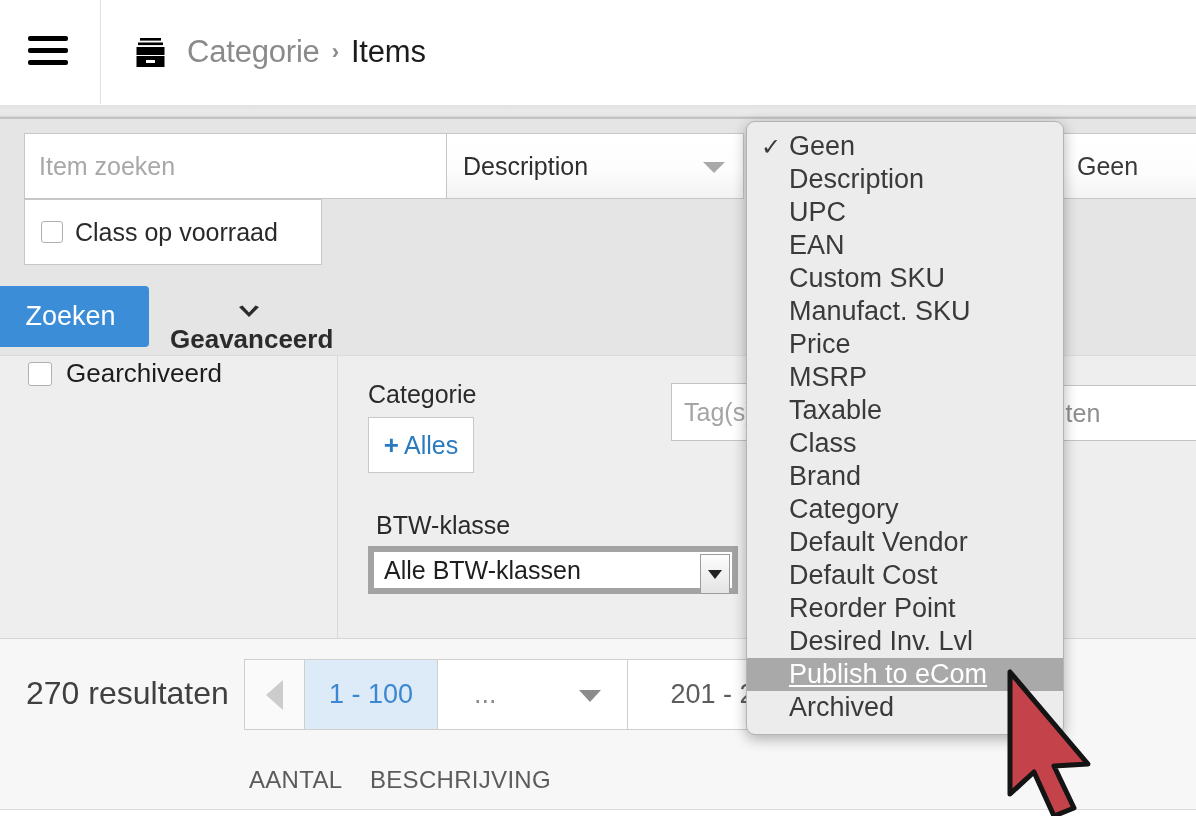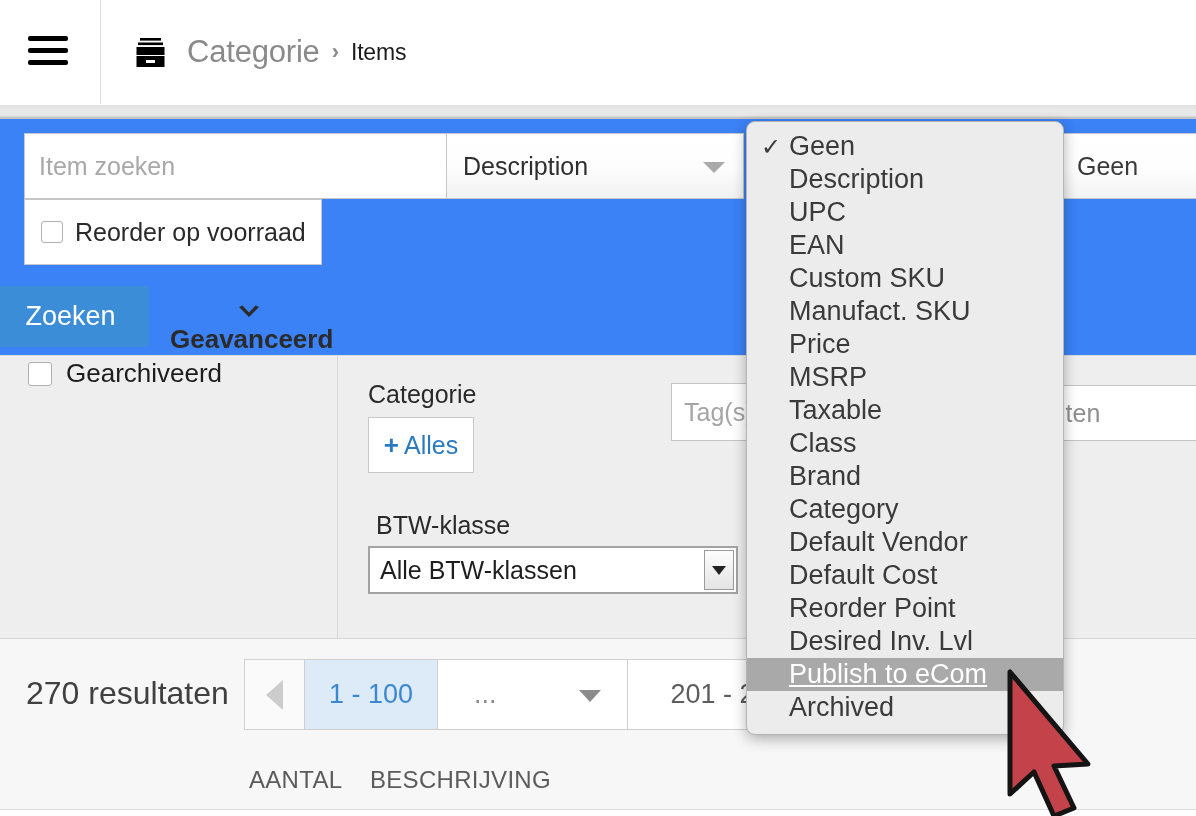--- a/index.html
+++ b/index.html
@@ -74,41 +74,41 @@
     font-weight: 400;
     letter-spacing: -0.2px;
   }
   .crumb-sep {
     font-size: 22px;
     color: #8a8a8a;
     margin: 0 12px;
     font-weight: 700;
   }
   .crumb-leaf {
-    font-size: 23px;
+    font-size: 31px;
     color: #1b1b1b;
     font-weight: 400;
     letter-spacing: -0.2px;
   }
 
   
   .header-shadow {
     position: absolute;
     left: 0; top: 105px;
     width: 1196px; height: 14px;
     background: linear-gradient(to bottom, #e2e2e2 0%, #eaeaea 45%, #e6e6e6 78%, #b9b9b9 92%, #cfcfcf 100%);
   }
 
   
   .search-panel {
     position: absolute;
     left: 0; top: 119px;
     width: 1196px;
     height: 236px;
-    background: #3b82f6;
+    background: #e5e5e5;
   }
 
   .search-row {
     position: absolute;
     left: 24px; top: 14px;
     display: flex;
     height: 66px;
   }
   .search-input {
     width: 422px;
@@ -309,21 +309,21 @@
     outline: none;
     display: flex;
     align-items: center;
   }
 
   .btw-select {
     position: absolute;
     left: 368px; top: 546px;
     width: 370px; height: 48px;
     box-sizing: border-box;
-    border: 2px solid #a3a3a3;
+    border: 6px solid #a3a3a3;
     background: #fff;
     display: flex;
     align-items: center;
     padding-left: 10px;
     font-size: 25px;
     color: #1e1e1e;
     cursor: pointer;
   }
   .btw-arrow-box {
     position: absolute;
@@ -514,21 +514,21 @@
     <div class="search-row">
       <input class="search-input" type="text" placeholder="Item zoeken" style="">
       <div class="field-select">
         <span>Description</span>
         <span class="caret-grey"></span>
       </div>
     </div>
 
     <div class="stock-box">
       <span class="cbox"></span>
-      <span class="lbl">Reorder op voorraad</span>
+      <span class="lbl">Class op voorraad</span>
     </div>
   </div>
 
   <div class="second-select">
     <span>Geen</span>
   </div>
 
   <button class="zoeken-btn">Zoeken</button>
 
   <div class="adv-link">

